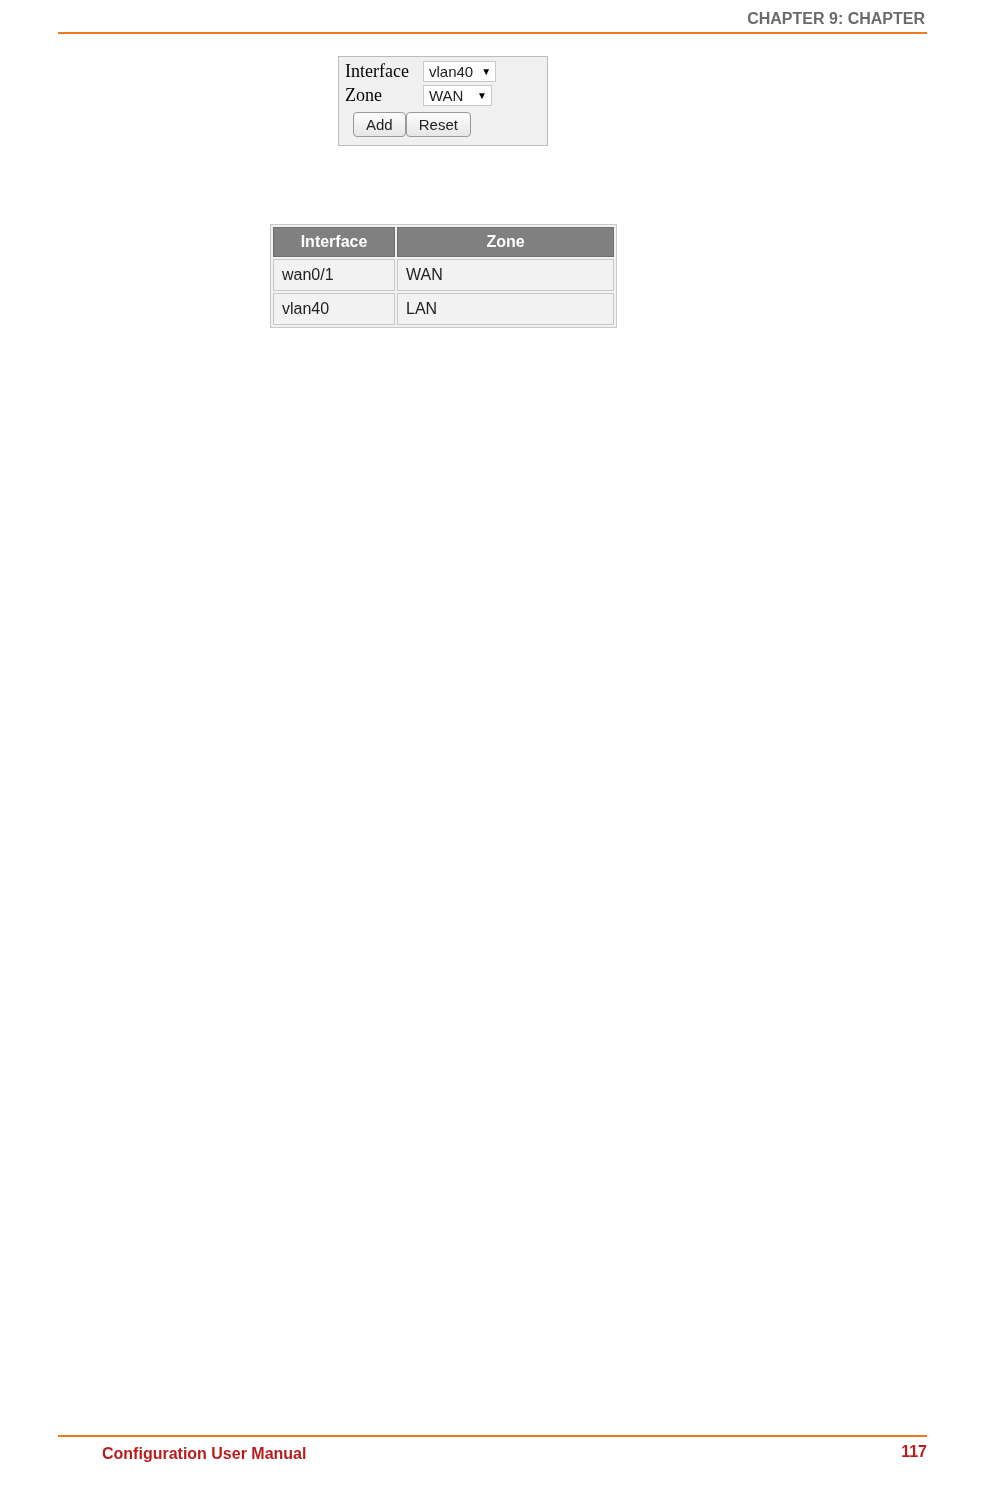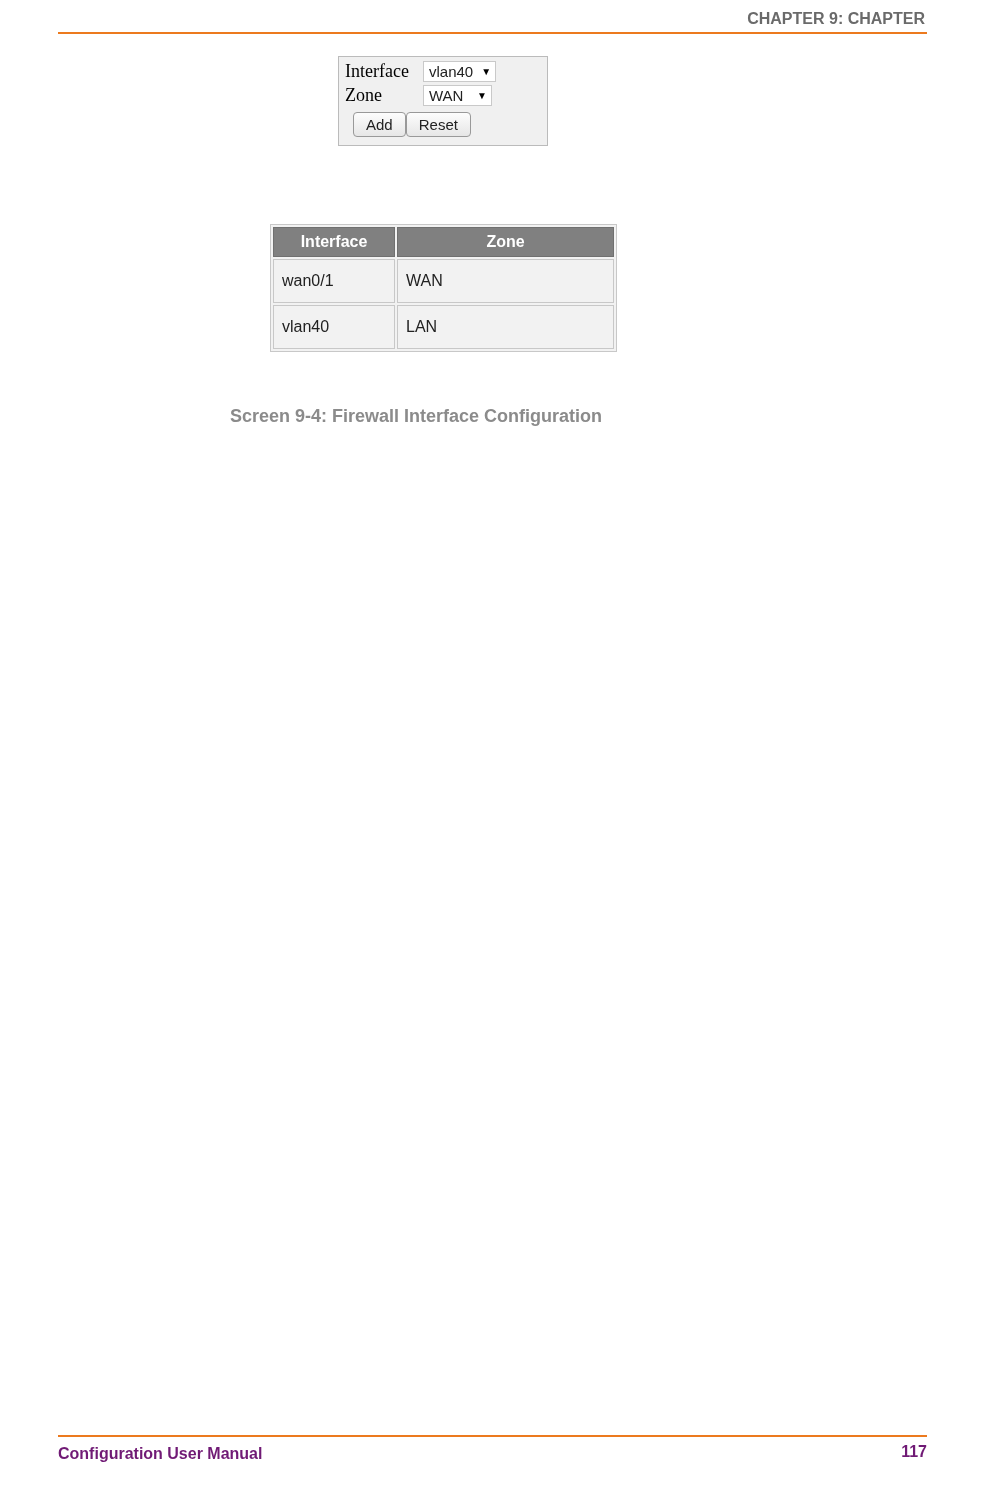--- a/index.html
+++ b/index.html
@@ -113,21 +113,21 @@
     background: #808080;
     color: #fff;
     font-weight: bold;
     text-align: center;
     padding: 5px 0;
     border: 1px solid #707070;
   }
   .data-table td {
     background: #f2f2f2;
     border: 1px solid #c8c8c8;
-    padding: 12px 8px;
+    padding: 6px 8px;
     color: #222;
   }
   .cell-local {
     font-family: "Times New Roman", Times, serif;
     font-size: 18px;
   }
 
   .caption {
     margin-top: 54px;
     margin-left: 2px;
@@ -147,21 +147,22 @@
     border: none;
     border-top: 2px solid #ec7a1e;
     margin: 0 0 6px 0;
   }
   .footer-row {
     display: flex;
     justify-content: space-between;
     align-items: flex-start;
     font-size: 16px;
     font-weight: bold;
-    color: #701a75;
+    color: #b91c1c;
+    margin-left: 44px;
   }
   .footer-left { line-height: 1.35; }
 </style>
 </head>
 <body>
 
 <div class="page">
   <div class="header-bar">CHAPTER 9: CHAPTER</div>
   <hr class="hr-orange">
 
@@ -202,21 +203,20 @@
             <td>WAN</td>
           </tr>
           <tr>
             <td>vlan40</td>
             <td>LAN</td>
           </tr>
         </tbody>
       </table>
     </div>
 
-    <div class="caption">Screen 9-4: Firewall Interface Configuration</div>
   </div>
 </div>
 
 <div class="footer">
   <hr class="hr-footer">
   <div class="footer-row">
     <div class="footer-left">
       <div>Configuration User Manual</div>
     </div>
     <div>117</div>

